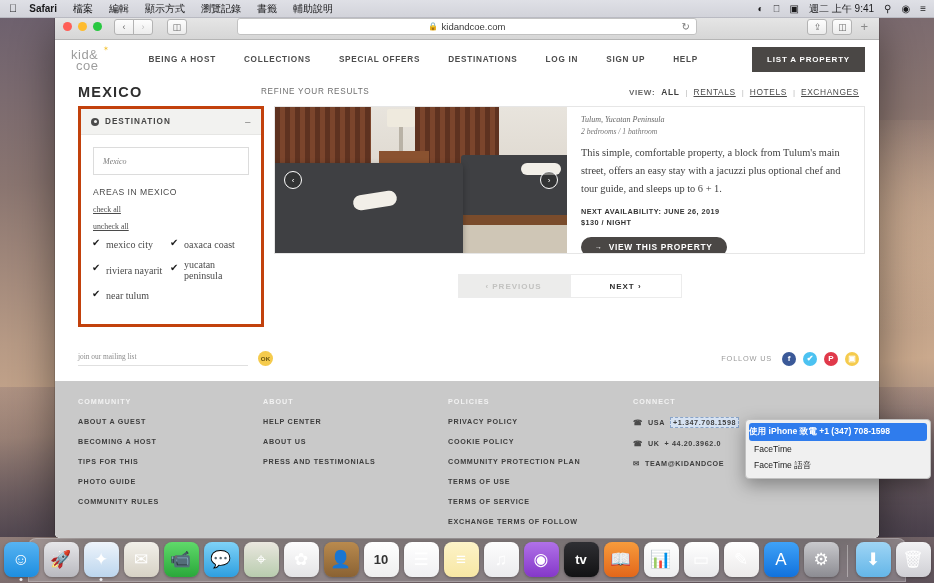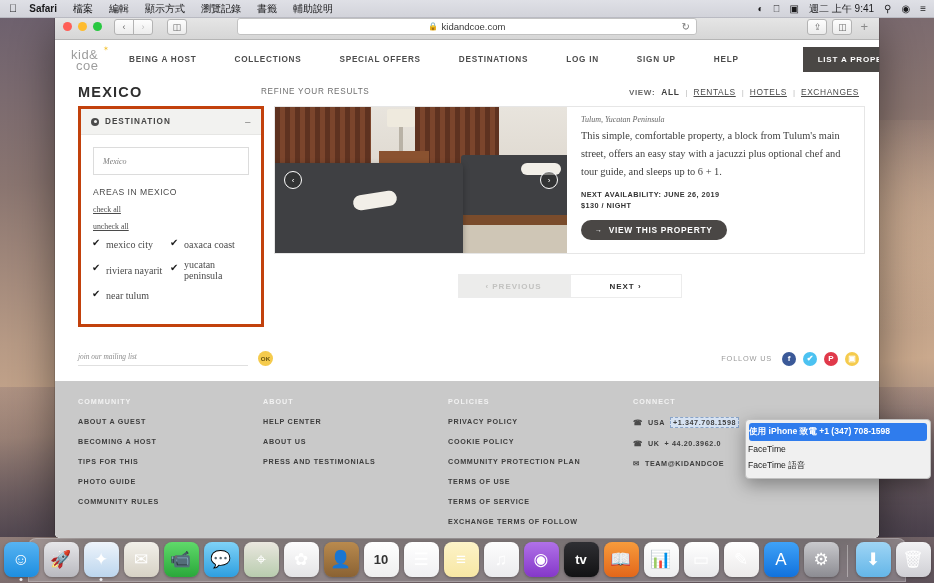--- a/index.html
+++ b/index.html
@@ -56,21 +56,21 @@
 
   
   .page{height:498px;overflow:hidden;background:#fff;position:relative;}
 
   .sitenav{height:38px;display:flex;align-items:center;padding:0 14px;background:#fff;}
   .logo{width:56px;height:30px;position:relative;color:#9d9d9d;
     font-family:"Liberation Sans",sans-serif;line-height:1;}
   .logo .l1{font-size:13px;letter-spacing:.5px;position:absolute;left:2px;top:4px;}
   .logo .l2{font-size:13px;letter-spacing:.5px;position:absolute;left:7px;top:15px;}
   .logo .star{position:absolute;left:34px;top:1px;font-size:7px;color:#f3c53e;}
-  .navlinks{display:flex;align-items:center;gap:38px;margin-left:60px;}
+  .navlinks{display:flex;align-items:center;gap:28px;margin-left:60px;}
   .navlink{font-size:8.2px;letter-spacing:.75px;color:#4c4c4c;font-weight:bold;white-space:nowrap;}
   .listbtn{margin-left:26px;background:#4a4745;color:#fff;font-size:8px;font-weight:bold;
     letter-spacing:.8px;padding:8px 15px;white-space:nowrap;}
 
   .resultsbar{display:flex;align-items:flex-start;padding:6px 14px 0 14px;}
   .h1{font-size:14.5px;font-weight:bold;letter-spacing:1.2px;color:#2e2e2e;width:186px;padding-left:9px;}
   .refine{font-size:8.2px;letter-spacing:.7px;color:#6f6f6f;margin-left:6px;padding-top:3px;text-align:right;}
   .viewrow{margin-left:auto;display:flex;align-items:center;gap:6px;padding-top:3px;padding-right:6px;}
   .viewlbl{font-size:8px;letter-spacing:.7px;color:#666;font-weight:bold;}
   .vopt{font-size:8.4px;letter-spacing:.6px;color:#3d3d3d;font-weight:bold;}
@@ -136,21 +136,21 @@
   .viewbtn .dot{font-size:7px;}
 
   .pager{display:flex;justify-content:center;gap:0;margin-top:20px;}
   .pgbtn{width:112px;height:24px;display:flex;align-items:center;justify-content:center;
     font-size:8px;font-weight:bold;letter-spacing:1px;border:1px solid #ececec;}
   .pg-prev{background:#ececeb;color:#c2c2c0;}
   .pg-next{background:#fff;color:#2e2e2e;}
 
   
   .mailstrip{margin-top:24px;padding:0 14px;display:flex;align-items:center;}
-  .mlwrap{margin-left:9px;width:170px;border-bottom:1px solid #e0e0e0;padding-bottom:4px;display:flex;align-items:center;font-style:italic;}
+  .mlwrap{margin-left:9px;width:170px;border-bottom:1px solid #e0e0e0;padding-bottom:4px;display:flex;align-items:center;}
   .mltext{font-size:7.4px;color:#8d8d8d;font-family:"Liberation Serif",serif;}
   .okbtn{margin-left:10px;width:15px;height:15px;border-radius:50%;background:#f5cb4d;color:#6a5510;
     font-size:6.2px;font-weight:bold;display:flex;align-items:center;justify-content:center;}
   .follow{margin-left:auto;display:flex;align-items:center;gap:7px;padding-right:6px;}
   .folbl{font-size:7.4px;letter-spacing:.8px;color:#9a9a9a;margin-right:3px;}
   .soc{width:14px;height:14px;border-radius:50%;display:flex;align-items:center;justify-content:center;
     color:#fff;font-size:8px;font-weight:bold;}
   .s-fb{background:#3b5998;} .s-tw{background:#4cc2f1;} .s-pi{background:#e0394a;} .s-ig{background:#f5cb4d;}
 
   
@@ -161,21 +161,21 @@
   .flink{font-size:7.2px;font-weight:bold;letter-spacing:.7px;color:#3d3d3d;margin-bottom:11px;white-space:nowrap;}
   .fcontact{font-size:7.2px;font-weight:bold;letter-spacing:.6px;color:#3d3d3d;margin-bottom:11px;
     display:flex;align-items:center;gap:5px;white-space:nowrap;}
   .fico{font-size:7.5px;color:#4a4a4a;}
   .phone-sel{background:#d6e2f2;border:1px dashed #8aa4c8;padding:0 2px;}
 
   
   .ctxmenu{position:absolute;left:745px;top:419px;width:186px;
     background:#f0f0f0;border:1px solid #c0c0c0;border-radius:4px;
     box-shadow:0 6px 18px rgba(0,0,0,.35);padding:3px 0;z-index:50;}
-  .ctxitem{padding:3px 2px;font-size:8.6px;color:#1a1a1a;white-space:nowrap;}
+  .ctxitem{padding:3px 8px;font-size:8.6px;color:#1a1a1a;white-space:nowrap;}
   .ctxitem.sel{background:#2f7ced;color:#fff;margin:0 3px;border-radius:3px;padding:3px 0;}
   .ctxitem.bold{font-weight:bold;}
 
   
   .dock{position:absolute;left:28px;bottom:1px;width:878px;height:44px;
     background:rgba(226,226,230,.28);border:1px solid rgba(255,255,255,.22);
     border-radius:8px 8px 0 0;display:flex;align-items:flex-end;justify-content:center;
     gap:5px;padding:0 8px 4px 8px;z-index:40;backdrop-filter:blur(6px);}
   .dicon{width:35px;height:35px;border-radius:8px;position:relative;flex:none;
     display:flex;align-items:center;justify-content:center;font-size:17px;color:#fff;
@@ -324,20 +324,21 @@
             <div class="ph-towel2"></div>
             <div class="ph-floor"></div>
             <div class="ph-bed1b"></div>
             <div class="ph-bed1"></div>
             <div class="ph-towel1"></div>
             <div class="arrow left">‹</div>
             <div class="arrow right">›</div>
           </div>
           <div class="cardinfo">
             <div class="p-loc">Tulum, Yucatan Peninsula</div>
+            <div class="p-beds">2 bedrooms / 1 bathroom</div>
             <div class="p-desc">This simple, comfortable property, a block from Tulum's main street, offers an easy stay with a jacuzzi plus optional chef and tour guide, and sleeps up to 6 + 1.</div>
             <div class="p-avail">NEXT AVAILABILITY: JUNE 26, 2019</div>
             <div class="p-price">$130 / NIGHT</div>
             <div class="viewbtn">
               <span class="dot">→</span>
               <span>VIEW THIS PROPERTY</span>
             </div>
           </div>
         </div>
 

